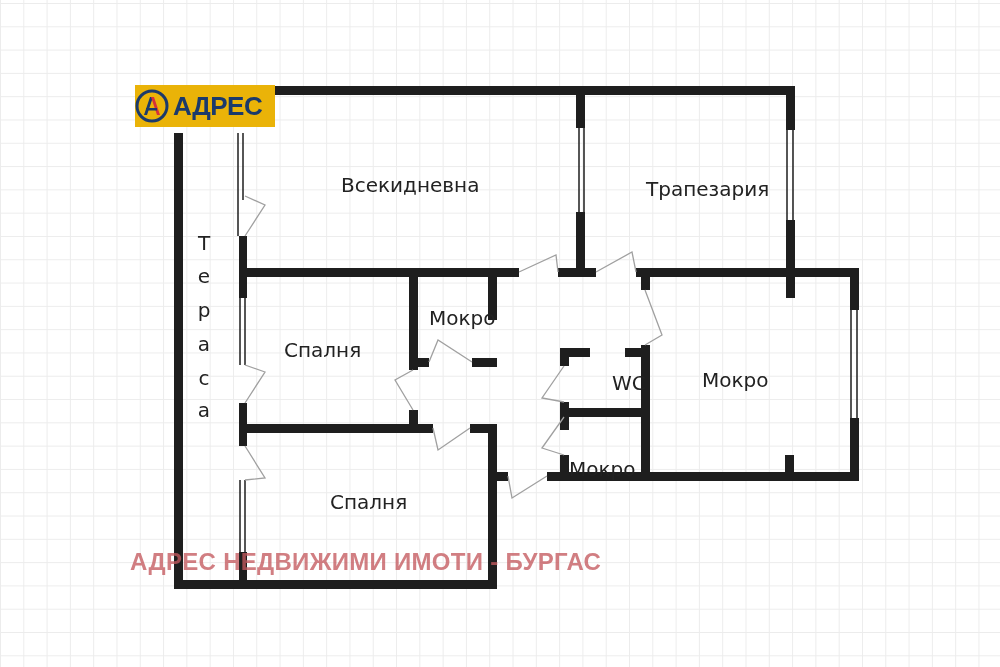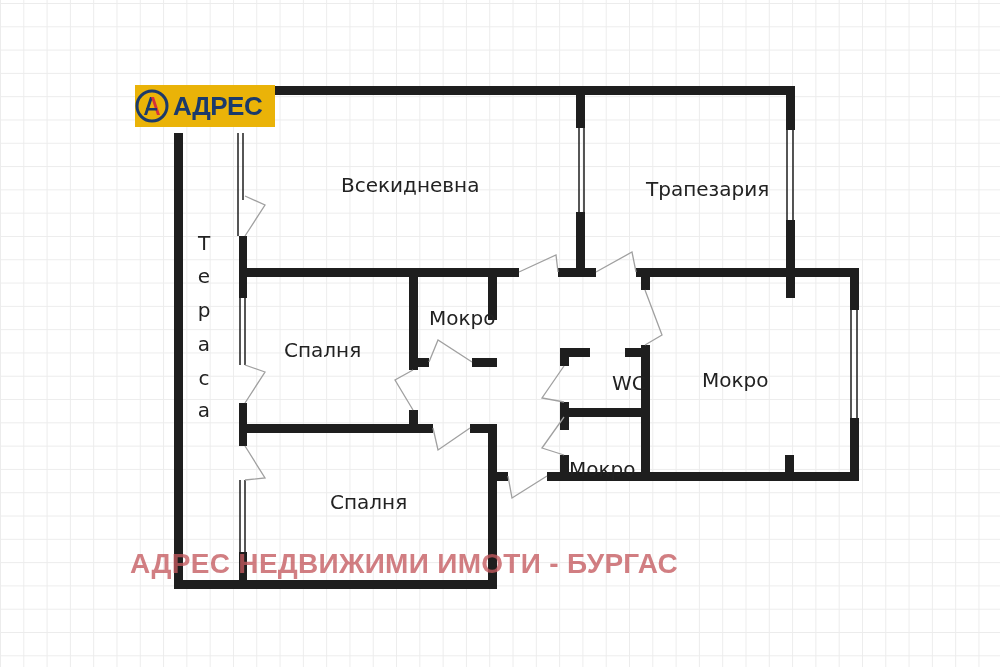--- a/index.html
+++ b/index.html
@@ -16,21 +16,21 @@
   .logo {
     position: absolute; left: 135px; top: 85px; width: 140px; height: 42px;
     background: #eab308; display: flex; align-items: center; gap: 4px;
   }
   .logo-mark { width: 34px; height: 34px; }
   .logo-text { font-family: "Liberation Sans", sans-serif; font-weight: bold; font-size: 26px; color: #1b3a6b; letter-spacing: -0.5px; }
   .room-label { position: absolute; font-family: "DejaVu Sans", sans-serif; font-size: 20px; color: #222; white-space: nowrap; }
   .terrace-letter { position: absolute; font-family: "DejaVu Sans", sans-serif; font-size: 20px; color: #222; left: 196px; width: 16px; text-align: center; }
   .watermark {
     position: absolute; left: 130px; top: 548px;
-    font-family: "Liberation Sans", sans-serif; font-weight: bold; font-size: 28px;
+    font-family: "Liberation Sans", sans-serif; font-weight: bold; font-size: 24px;
     color: rgba(196, 90, 95, 0.78); white-space: nowrap; letter-spacing: 0.3px;
   }
 </style>
 </head>
 <body>
 
 <div class="grid"></div>
 
 <svg class="plan" width="1000" height="667" viewBox="0 0 1000 667" xmlns="http://www.w3.org/2000/svg">
   <g fill="#1e1e1e">

